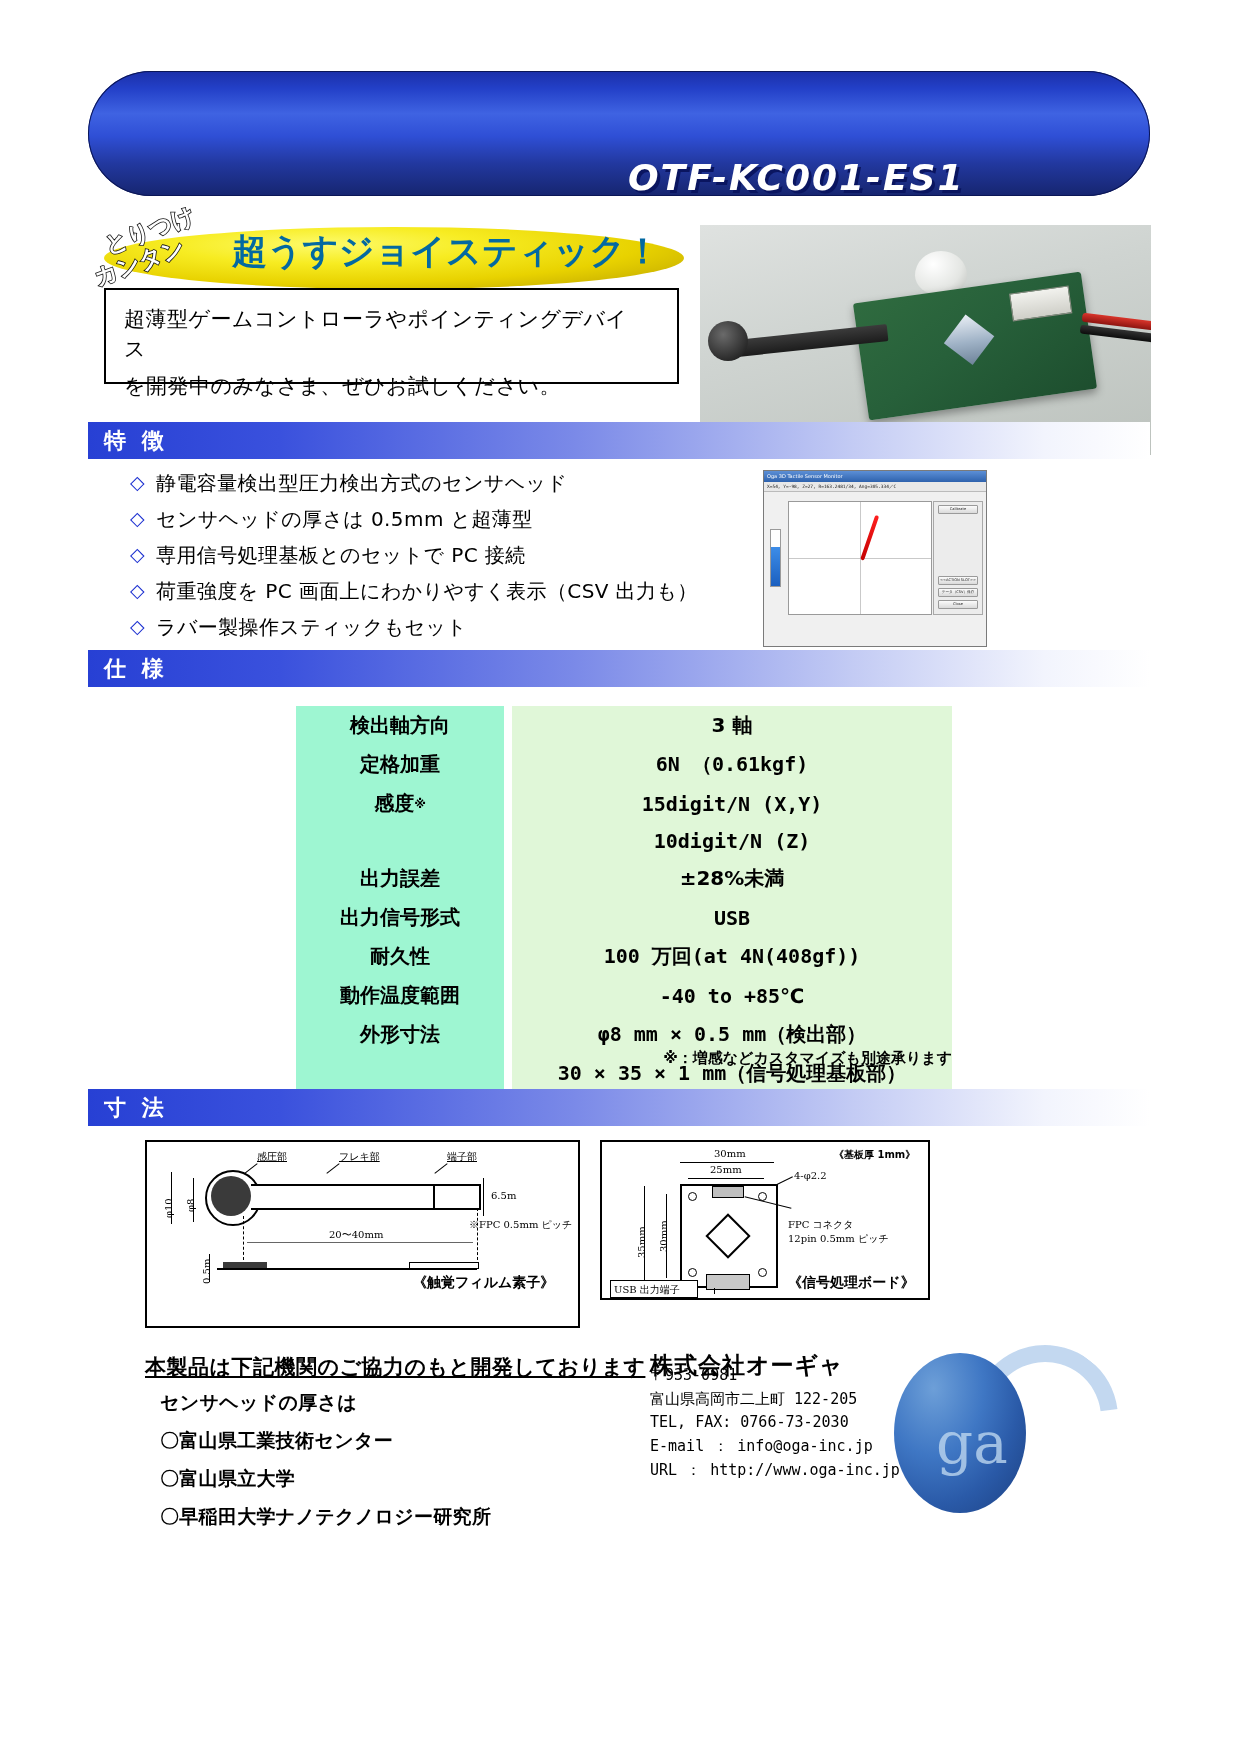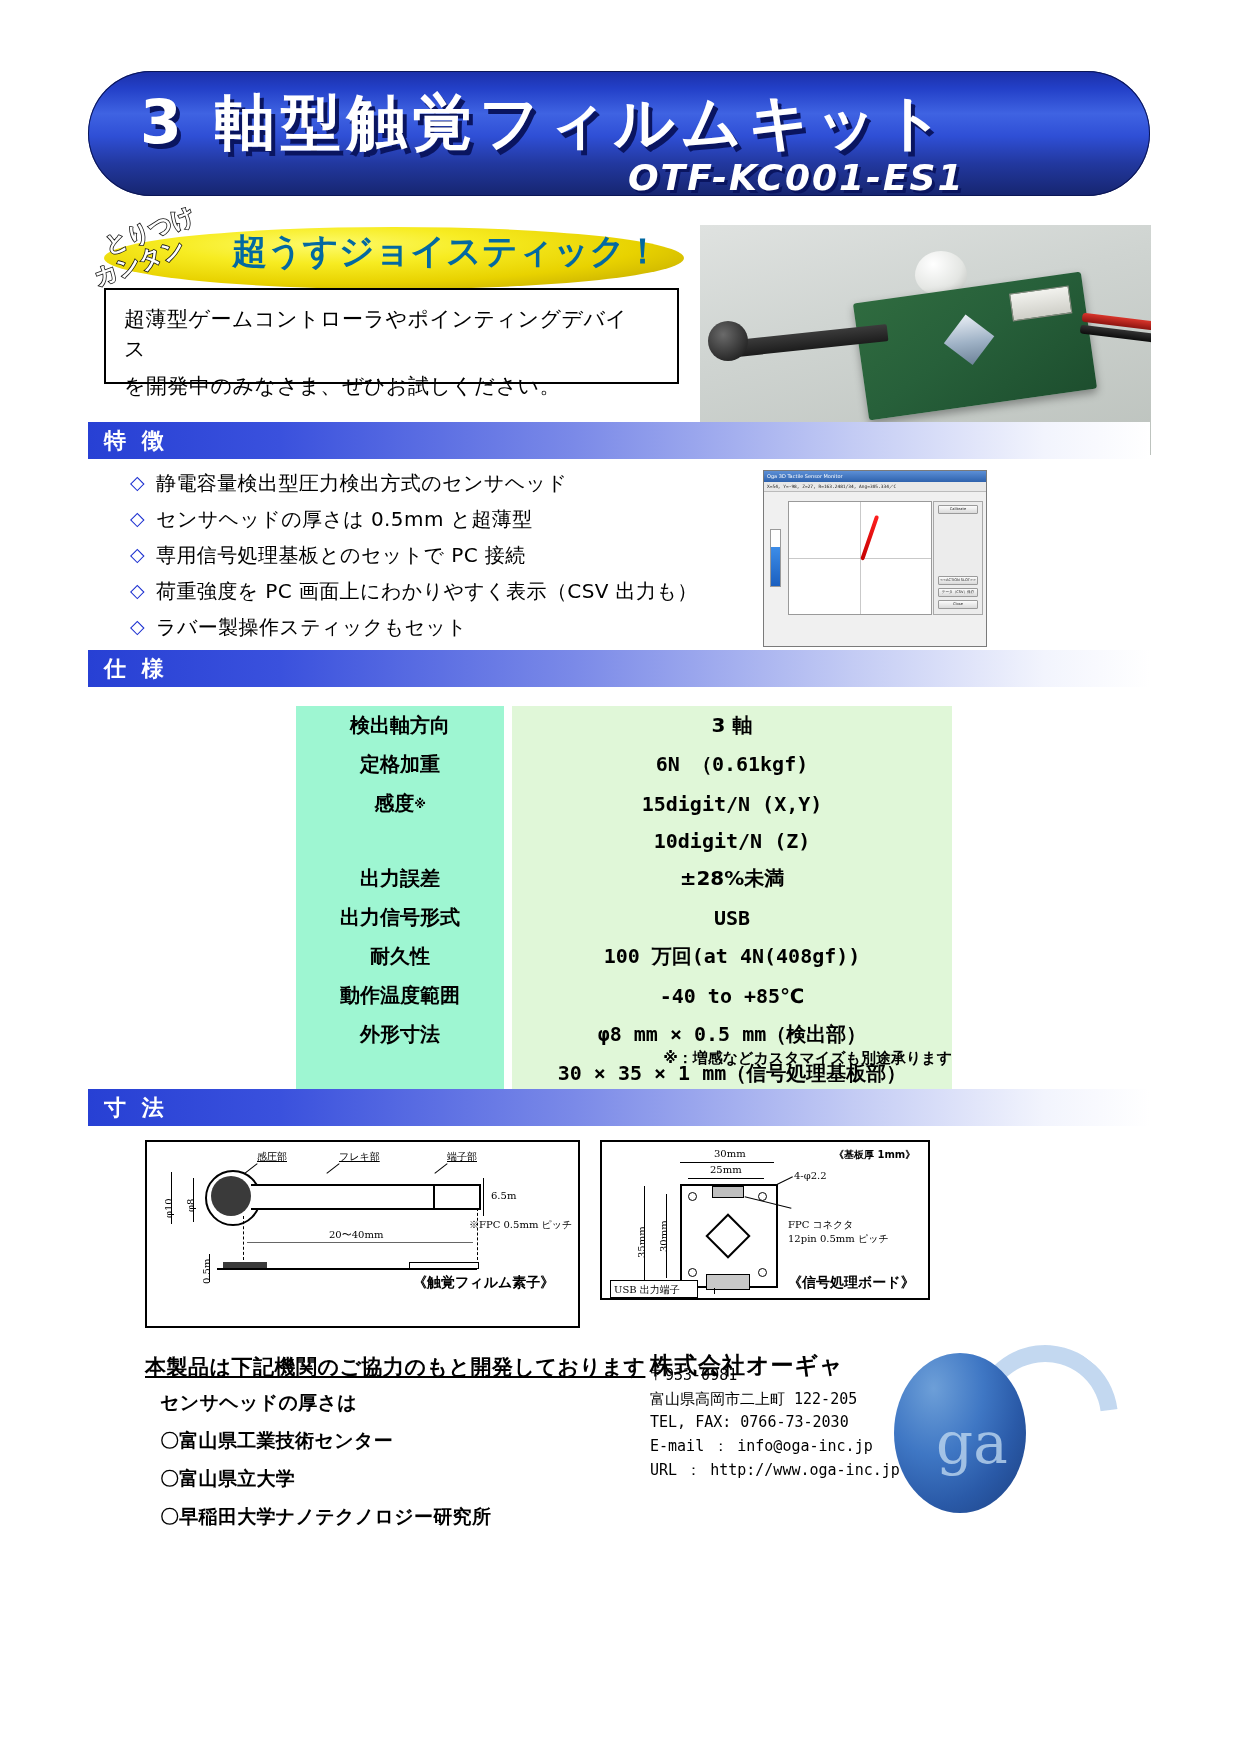--- a/index.html
+++ b/index.html
@@ -423,21 +423,20 @@
   .logo-ga {
     position: absolute; left: 56px; top: 64px;
     font-size: 58px; color: #bcd6ef; opacity: .8;
     font-family: "DejaVu Serif", serif;
   }
 </style>
 </head>
 <body>
 
 <div class="title-banner">
-  <div class="title-text">3 軸型触覚フィルムキット</div>
   <div class="title-model">OTF-KC001-ES1</div>
 </div>
 
 <div class="catch-ellipse"></div>
 <div class="catch-main">超うすジョイスティック！</div>
 <div class="catch-sub">
   <span class="l1">とりつけ</span>
   <span class="l2">カンタン</span>
 </div>
 

